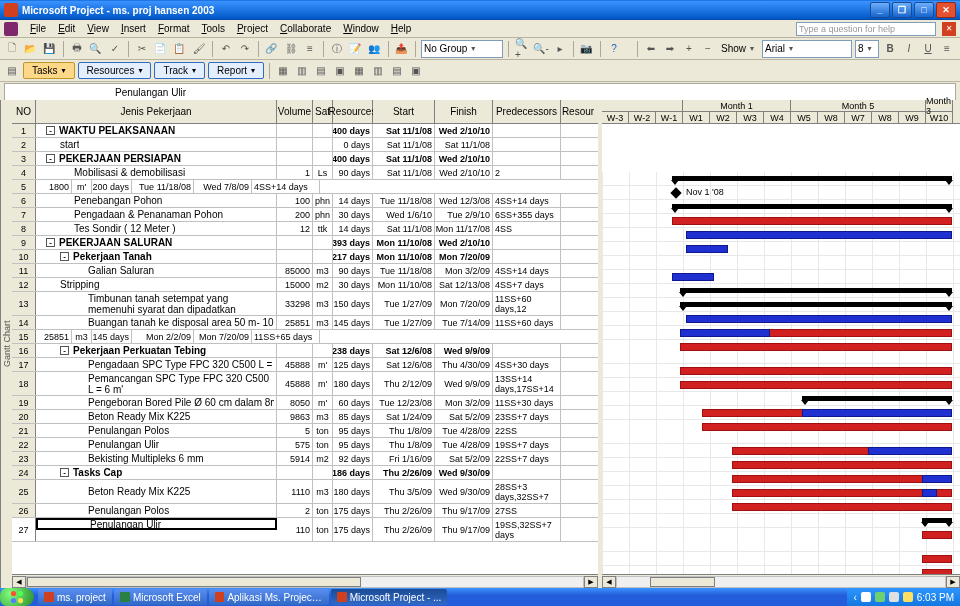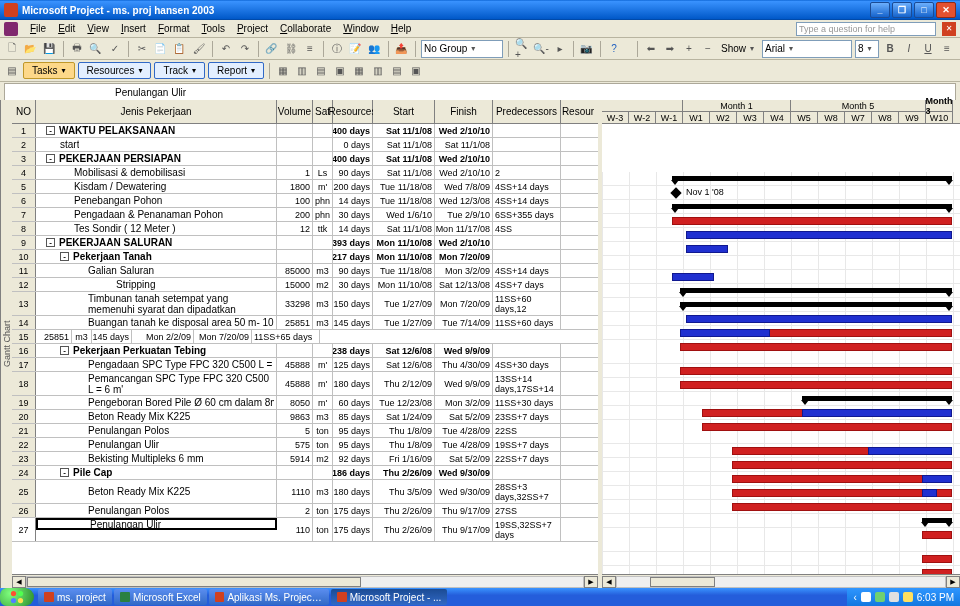--- a/index.html
+++ b/index.html
@@ -247,23 +247,20 @@
           <div class="c w-vol r">1</div>
           <div class="c w-sat cen">Ls</div>
           <div class="c w-dur r">90 days</div>
           <div class="c w-start r">Sat 11/1/08</div>
           <div class="c w-fin r">Wed 2/10/10</div>
           <div class="c w-pred" style="white-space:nowrap">2</div>
           <div class="c w-res" style="border-right:none"></div>
         </div>
         <div class="row">
           <div class="c num w-no">5</div>
-          <div class="c w-name" style="padding-left:38px">
-            <span style="overflow:hidden;white-space:nowrap">Kisdam / Dewatering</span>
-          </div>
           <div class="c w-vol r">1800</div>
           <div class="c w-sat cen">m'</div>
           <div class="c w-dur r">200 days</div>
           <div class="c w-start r">Tue 11/18/08</div>
           <div class="c w-fin r">Wed 7/8/09</div>
           <div class="c w-pred" style="white-space:nowrap">4SS+14 days</div>
           <div class="c w-res" style="border-right:none"></div>
         </div>
         <div class="row">
           <div class="c num w-no">6</div>
@@ -340,21 +337,21 @@
           <div class="c w-vol r">85000</div>
           <div class="c w-sat cen">m3</div>
           <div class="c w-dur r">90 days</div>
           <div class="c w-start r">Tue 11/18/08</div>
           <div class="c w-fin r">Mon 3/2/09</div>
           <div class="c w-pred" style="white-space:nowrap">4SS+14 days</div>
           <div class="c w-res" style="border-right:none"></div>
         </div>
         <div class="row">
           <div class="c num w-no">12</div>
-          <div class="c w-name" style="padding-left:80px">
+          <div class="c w-name" style="padding-left:24px">
             <span style="overflow:hidden;white-space:nowrap">Stripping</span>
           </div>
           <div class="c w-vol r">15000</div>
           <div class="c w-sat cen">m2</div>
           <div class="c w-dur r">30 days</div>
           <div class="c w-start r">Mon 11/10/08</div>
           <div class="c w-fin r">Sat 12/13/08</div>
           <div class="c w-pred" style="white-space:nowrap">4SS+7 days</div>
           <div class="c w-res" style="border-right:none"></div>
         </div>
@@ -496,21 +493,21 @@
           <div class="c w-dur r">92 days</div>
           <div class="c w-start r">Fri 1/16/09</div>
           <div class="c w-fin r">Sat 5/2/09</div>
           <div class="c w-pred" style="white-space:nowrap">22SS+7 days</div>
           <div class="c w-res" style="border-right:none"></div>
         </div>
         <div class="row">
           <div class="c num w-no">24</div>
           <div class="c w-name bold" style="padding-left:24px">
             <span class="outline">-</span>
-            <span style="overflow:hidden;white-space:nowrap">Pile Cap</span>
+            <span style="overflow:hidden;white-space:nowrap">Tasks Cap</span>
           </div>
           <div class="c w-vol r"></div>
           <div class="c w-sat cen"></div>
           <div class="c w-dur r bold">186 days</div>
           <div class="c w-start r bold">Thu 2/26/09</div>
           <div class="c w-fin r bold">Wed 9/30/09</div>
           <div class="c w-pred" style="white-space:nowrap"></div>
           <div class="c w-res" style="border-right:none"></div>
         </div>
         <div class="row tall">
@@ -561,21 +558,21 @@
       <div class="sbtn">▶</div>
     </div>
   </div>
 
   <div class="gantt">
     <div class="gantt-header">
       <div class="gh-row" id="gh-months">
           <div class="ghc" style="width:81px"></div>
           <div class="ghc" style="width: 108px;">Month 1</div>
           <div class="ghc" style="width: 135px;">Month 5</div>
-          <div class="ghc" style="width: 27px; font-weight: bold;">Month 3</div>
+          <div class="ghc" style="width: 27px;">Month 3</div>
         </div>
       <div class="gh-row" id="gh-weeks">
           <div class="ghc" style="width: 27px;">W-3</div>
           <div class="ghc" style="width: 27px;">W-2</div>
           <div class="ghc" style="width: 27px;">W-1</div>
           <div class="ghc" style="width: 27px;">W1</div>
           <div class="ghc" style="width: 27px;">W2</div>
           <div class="ghc" style="width: 27px;">W3</div>
           <div class="ghc" style="width: 27px;">W4</div>
           <div class="ghc" style="width: 27px;">W5</div>

